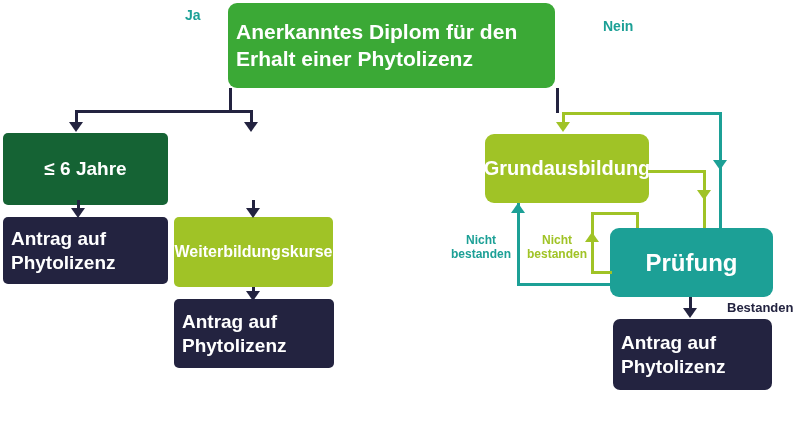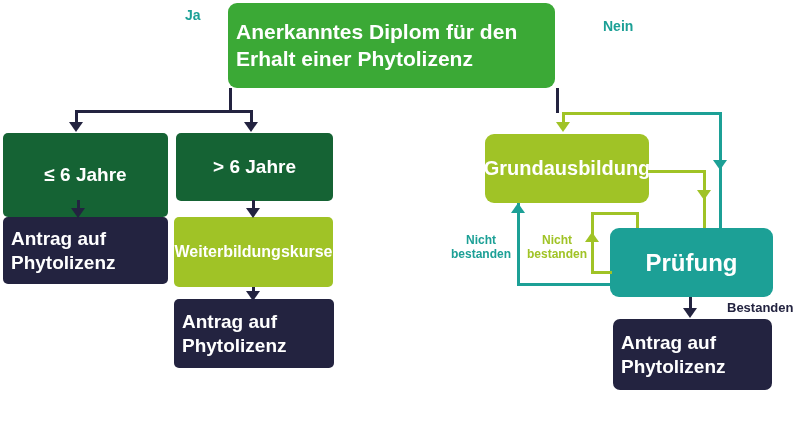--- a/index.html
+++ b/index.html
@@ -40,30 +40,27 @@
 
 <div class="canvas">
 
   <div class="box bg-green" style="left:228px;top:3px;width:327px;height:85px;font-size:21px;border-radius:9px;">
     <span>Anerkanntes Diplom für den Erhalt einer Phytolizenz</span>
   </div>
 
   <div class="lbl teal-text" style="left:185px;top:7px;font-size:14px;">Ja</div>
   <div class="lbl teal-text" style="left:571px;top:18px;font-size:14px;padding-left:32px;">Nein</div>
 
-  <div class="box bg-darkgreen" style="left:3px;top:133px;width:165px;height:84px;font-size:19px;">
+  <div class="box bg-darkgreen" style="left:3px;top:133px;width:165px;height:72px;font-size:19px;">
     <span>≤ 6 Jahre</span>
   </div>
   <div class="box bg-navy" style="left:3px;top:217px;width:165px;height:67px;font-size:19px;border-radius:5px;">
     <span>Antrag auf Phytolizenz</span>
   </div>
 
-  <div class="box bg-darkgreen" style="left:176px;top:133px;width:157px;height:68px;font-size:19px;">
-    <span>&gt; 6 Jahre</span>
-  </div>
   <div class="box bg-lightgreen" style="left:174px;top:217px;width:159px;height:70px;font-size:16px;border-radius:5px;">
     <span>Weiterbildungskurse</span>
   </div>
   <div class="box bg-navy" style="left:174px;top:299px;width:160px;height:69px;font-size:19px;border-radius:5px;">
     <span>Antrag auf Phytolizenz</span>
   </div>
 
   <div class="box bg-teal" style="left:610px;top:228px;width:163px;height:69px;font-size:24px;border-radius:9px;">
     <span>Prüfung</span>
   </div>

